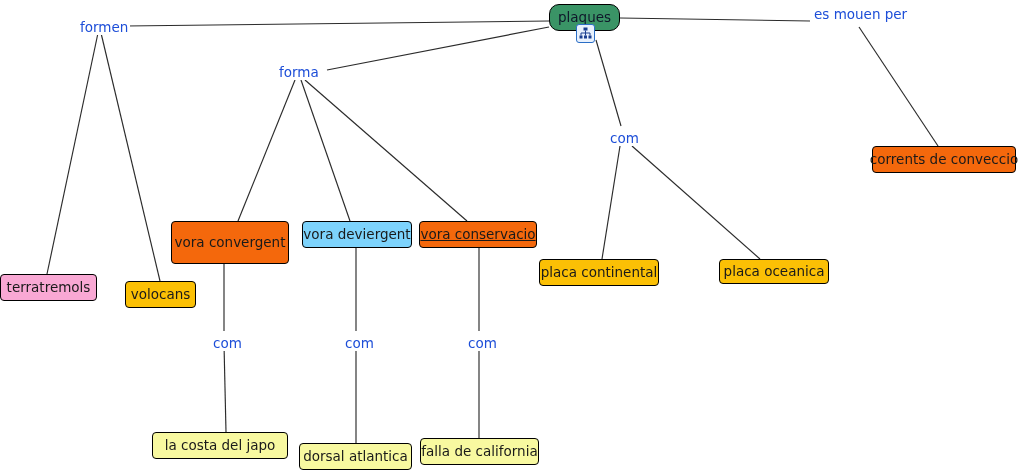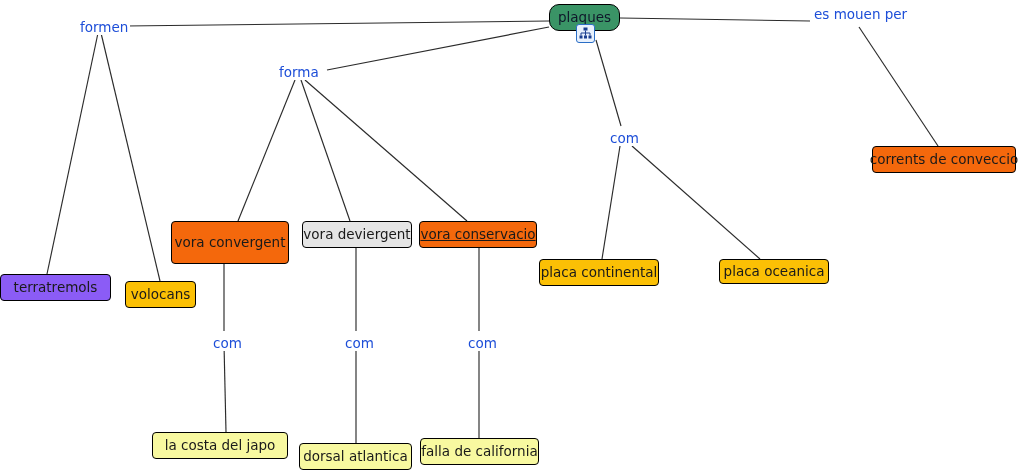--- a/index.html
+++ b/index.html
@@ -116,30 +116,30 @@
       <line x1="2" y1="6" x2="11" y2="6" stroke="#1b3f8f" stroke-width="1"></line>
       <line x1="2" y1="6" x2="2" y2="8.5" stroke="#1b3f8f" stroke-width="1"></line>
       <line x1="6.5" y1="6" x2="6.5" y2="8.5" stroke="#1b3f8f" stroke-width="1"></line>
       <line x1="11" y1="6" x2="11" y2="8.5" stroke="#1b3f8f" stroke-width="1"></line>
       <rect x="0.5" y="8.5" width="3" height="3" fill="#1b3f8f"></rect>
       <rect x="5" y="8.5" width="3" height="3" fill="#1b3f8f"></rect>
       <rect x="9.5" y="8.5" width="3" height="3" fill="#1b3f8f"></rect>
     </svg>
   </div>
 
-<div class="node amber" style="left: 0px; top: 274px; width: 111px; height: 27px; background: #8b5cf6;">
+<div class="node amber" style="left: 0px; top: 274px; width: 97px; height: 27px; background: #f9a8d4;">
       <span>terratremols</span>
     </div>
     <div class="node amber" style="left: 125px; top: 281px; width: 71px; height: 27px; background: rgb(251, 192, 5);">
       <span>volocans</span>
     </div>
     <div class="node orange" style="left: 171px; top: 221px; width: 118px; height: 43px; background: rgb(244, 104, 12);">
       <span>vora convergent</span>
     </div>
-    <div class="node orange" style="left: 302px; top: 221px; width: 110px; height: 27px; background: #e5e5e5;">
+    <div class="node orange" style="left: 302px; top: 221px; width: 110px; height: 27px; background: #7dd3fc;">
       <span>vora deviergent</span>
     </div>
     <div class="node orange" style="left: 419px; top: 221px; width: 118px; height: 27px; background: rgb(244, 104, 12); text-decoration: underline;">
       <span>vora conservacio</span>
     </div>
     <div class="node amber" style="left: 539px; top: 259px; width: 120px; height: 27px; background: rgb(251, 192, 5);">
       <span>placa continental</span>
     </div>
     <div class="node amber" style="left: 719px; top: 259px; width: 110px; height: 25px; background: rgb(251, 192, 5);">
       <span>placa oceanica</span>

